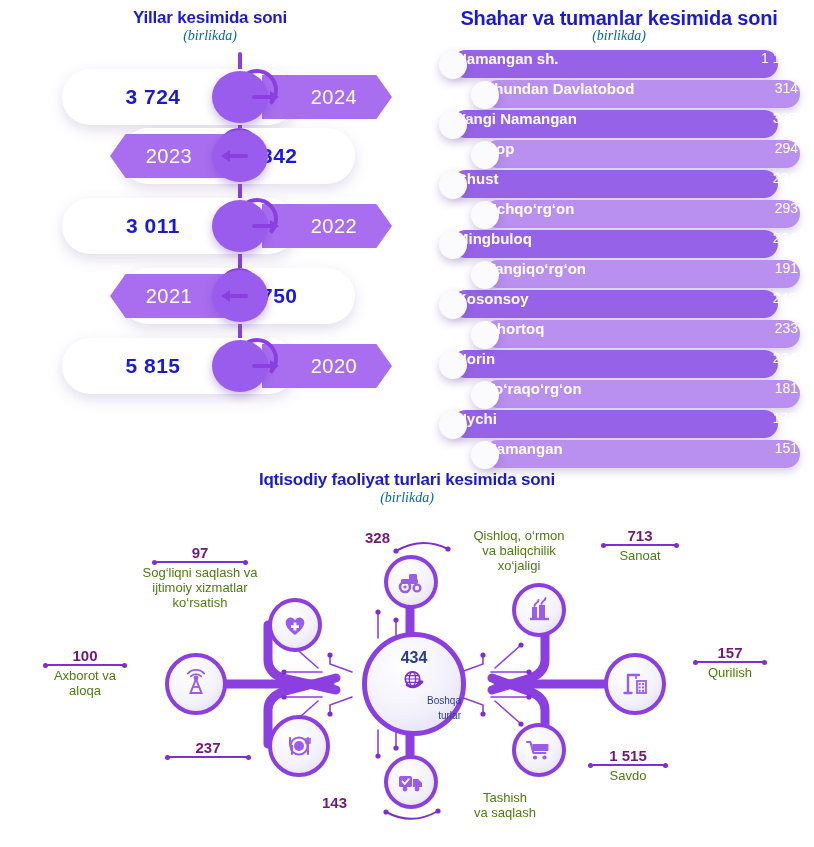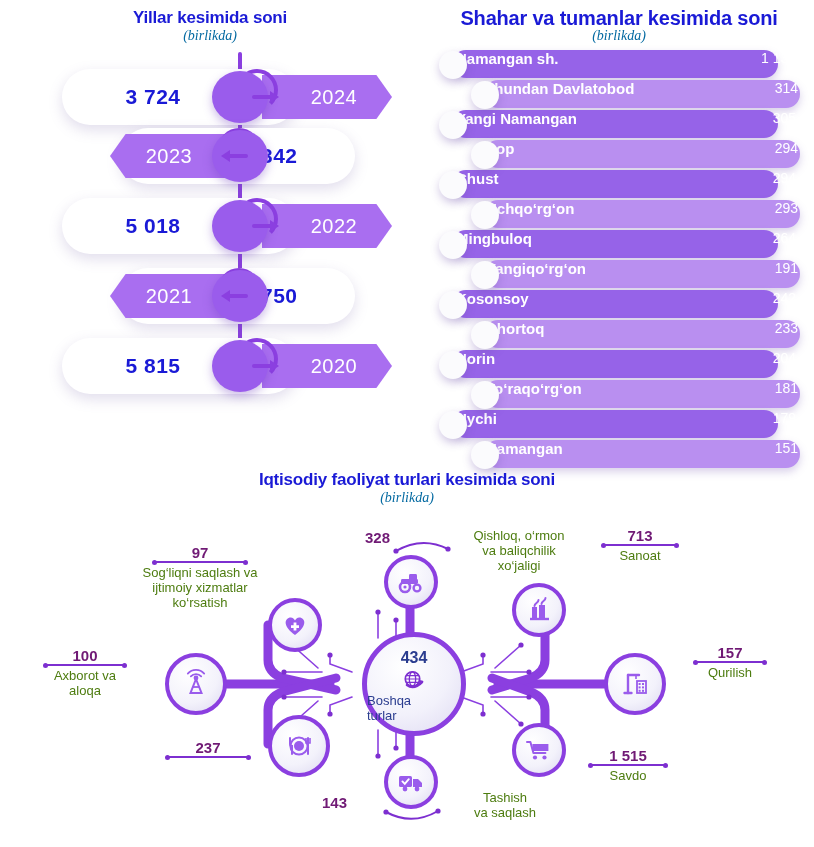--- a/index.html
+++ b/index.html
@@ -124,22 +124,22 @@
       radial-gradient(circle at 38% 32%,#ffffff 0%,#f2f1fb 55%,#dedaf2 100%);
     border:5px solid #8b3fe0;box-sizing:border-box;
     z-index:6;
   }
   .hub-num{
     position:absolute;top:12px;left:0;width:100%;text-align:center;
     font-size:16px;font-weight:bold;color:#2a3c8f;
   }
   .hub-ico{position:absolute;top:30px;left:0;width:100%;text-align:center;}
   .hub-lbl{
-    position:absolute;top:56px;left:0;width:100%;text-align:left;
-    font-size:13px;color:#2a3c8f;line-height:15px;
+    position:absolute;top:56px;left:0;width:100%;text-align:right;
+    font-size:10px;color:#2a3c8f;line-height:15px;
   }
 
   .node{
     position:absolute;border-radius:50%;box-sizing:border-box;
     border:4px solid #8b3fe0;
     background:radial-gradient(circle at 36% 30%,#ffffff 0%,#f3f2fb 58%,#dcd8f0 100%);
     z-index:5;display:flex;align-items:center;justify-content:center;
   }
   .node.sm{width:54px;height:54px;}
   .node.md{width:62px;height:62px;}
@@ -188,21 +188,21 @@
           <div class="tl-year">2023</div>
           <div class="tl-hook"></div>
           <div class="tl-node"></div>
           <svg class="tl-arrow" viewBox="0 0 30 14">
             <path d="M28 7H8" stroke="#8b3fe0" stroke-width="4" stroke-linecap="round"></path>
             <path d="M12 1L3 7l9 6z" fill="#8b3fe0"></path>
           </svg>
         </div>
         <div class="tl-row left" style="top: 140px;">
           <div class="tl-card"></div>
-          <div class="tl-val">5 018</div>
+          <div class="tl-val">3 011</div>
           <div class="tl-year">2022</div>
           <div class="tl-hook"></div>
           <div class="tl-node"></div>
           <svg class="tl-arrow" viewBox="0 0 30 14">
             <path d="M2 7h20" stroke="#8b3fe0" stroke-width="4" stroke-linecap="round"></path>
             <path d="M18 1l9 6-9 6z" fill="#8b3fe0"></path>
           </svg>
         </div>
         <div class="tl-row right" style="top: 210px;">
           <div class="tl-card"></div>

